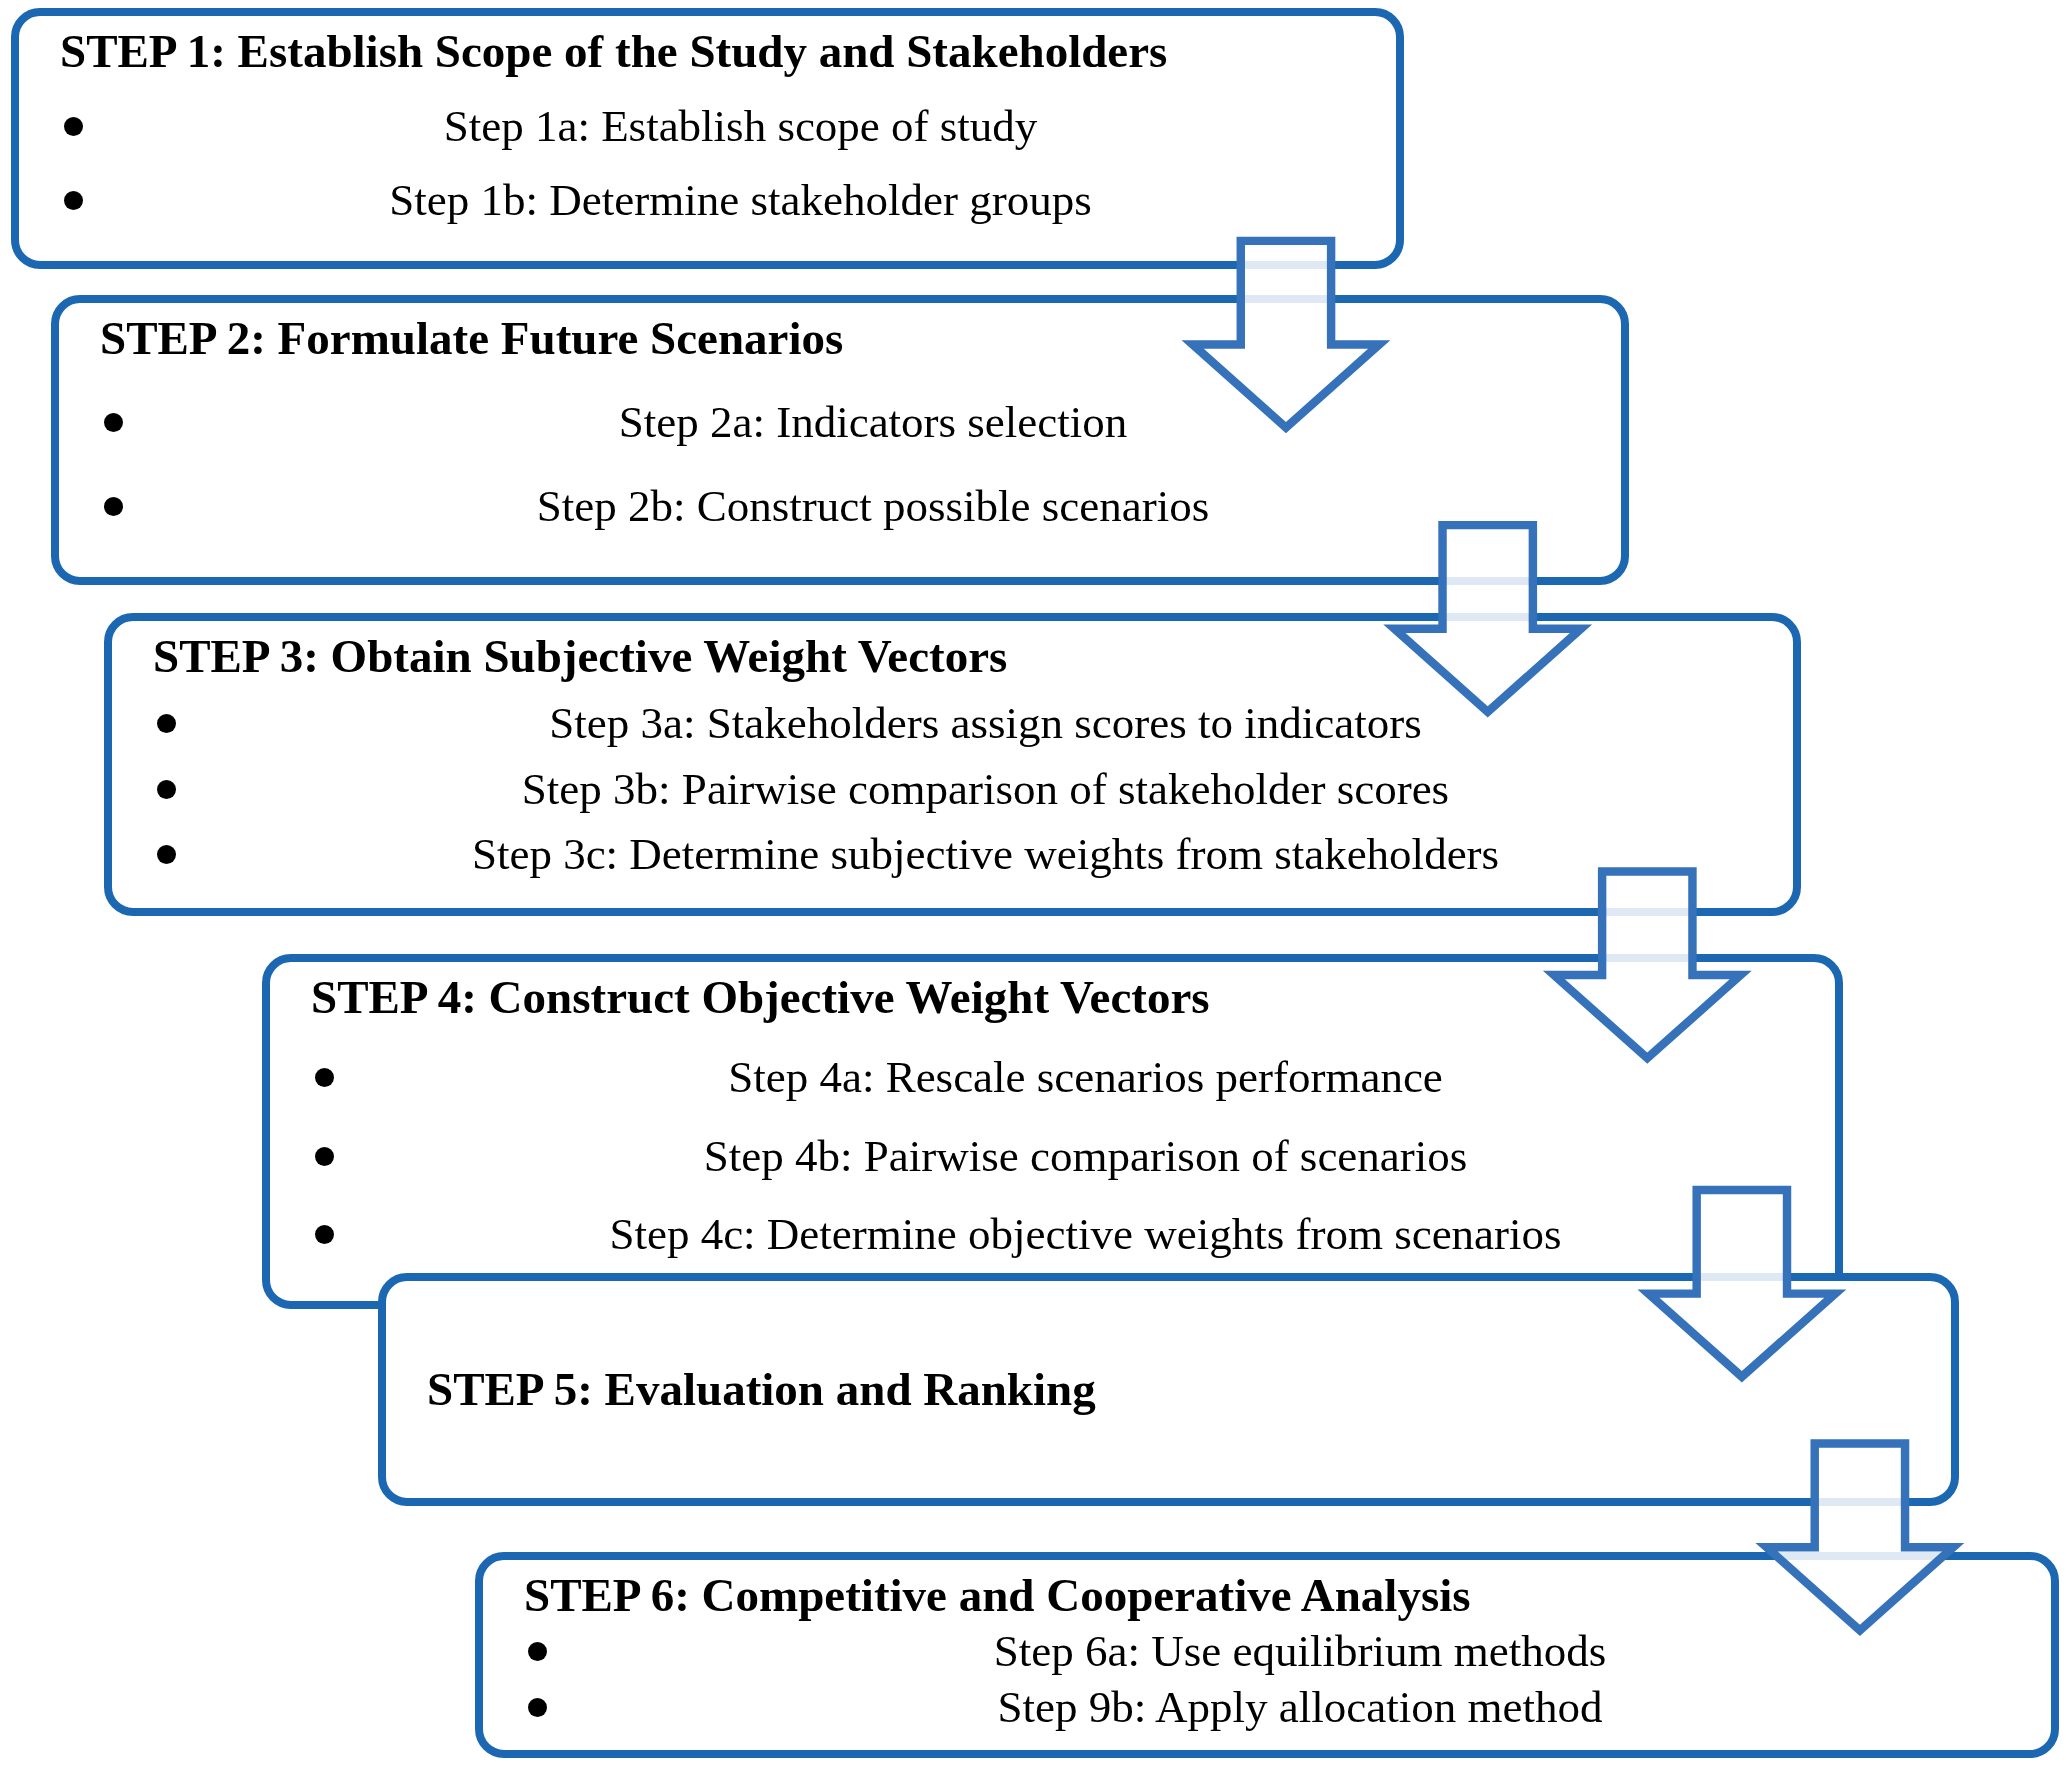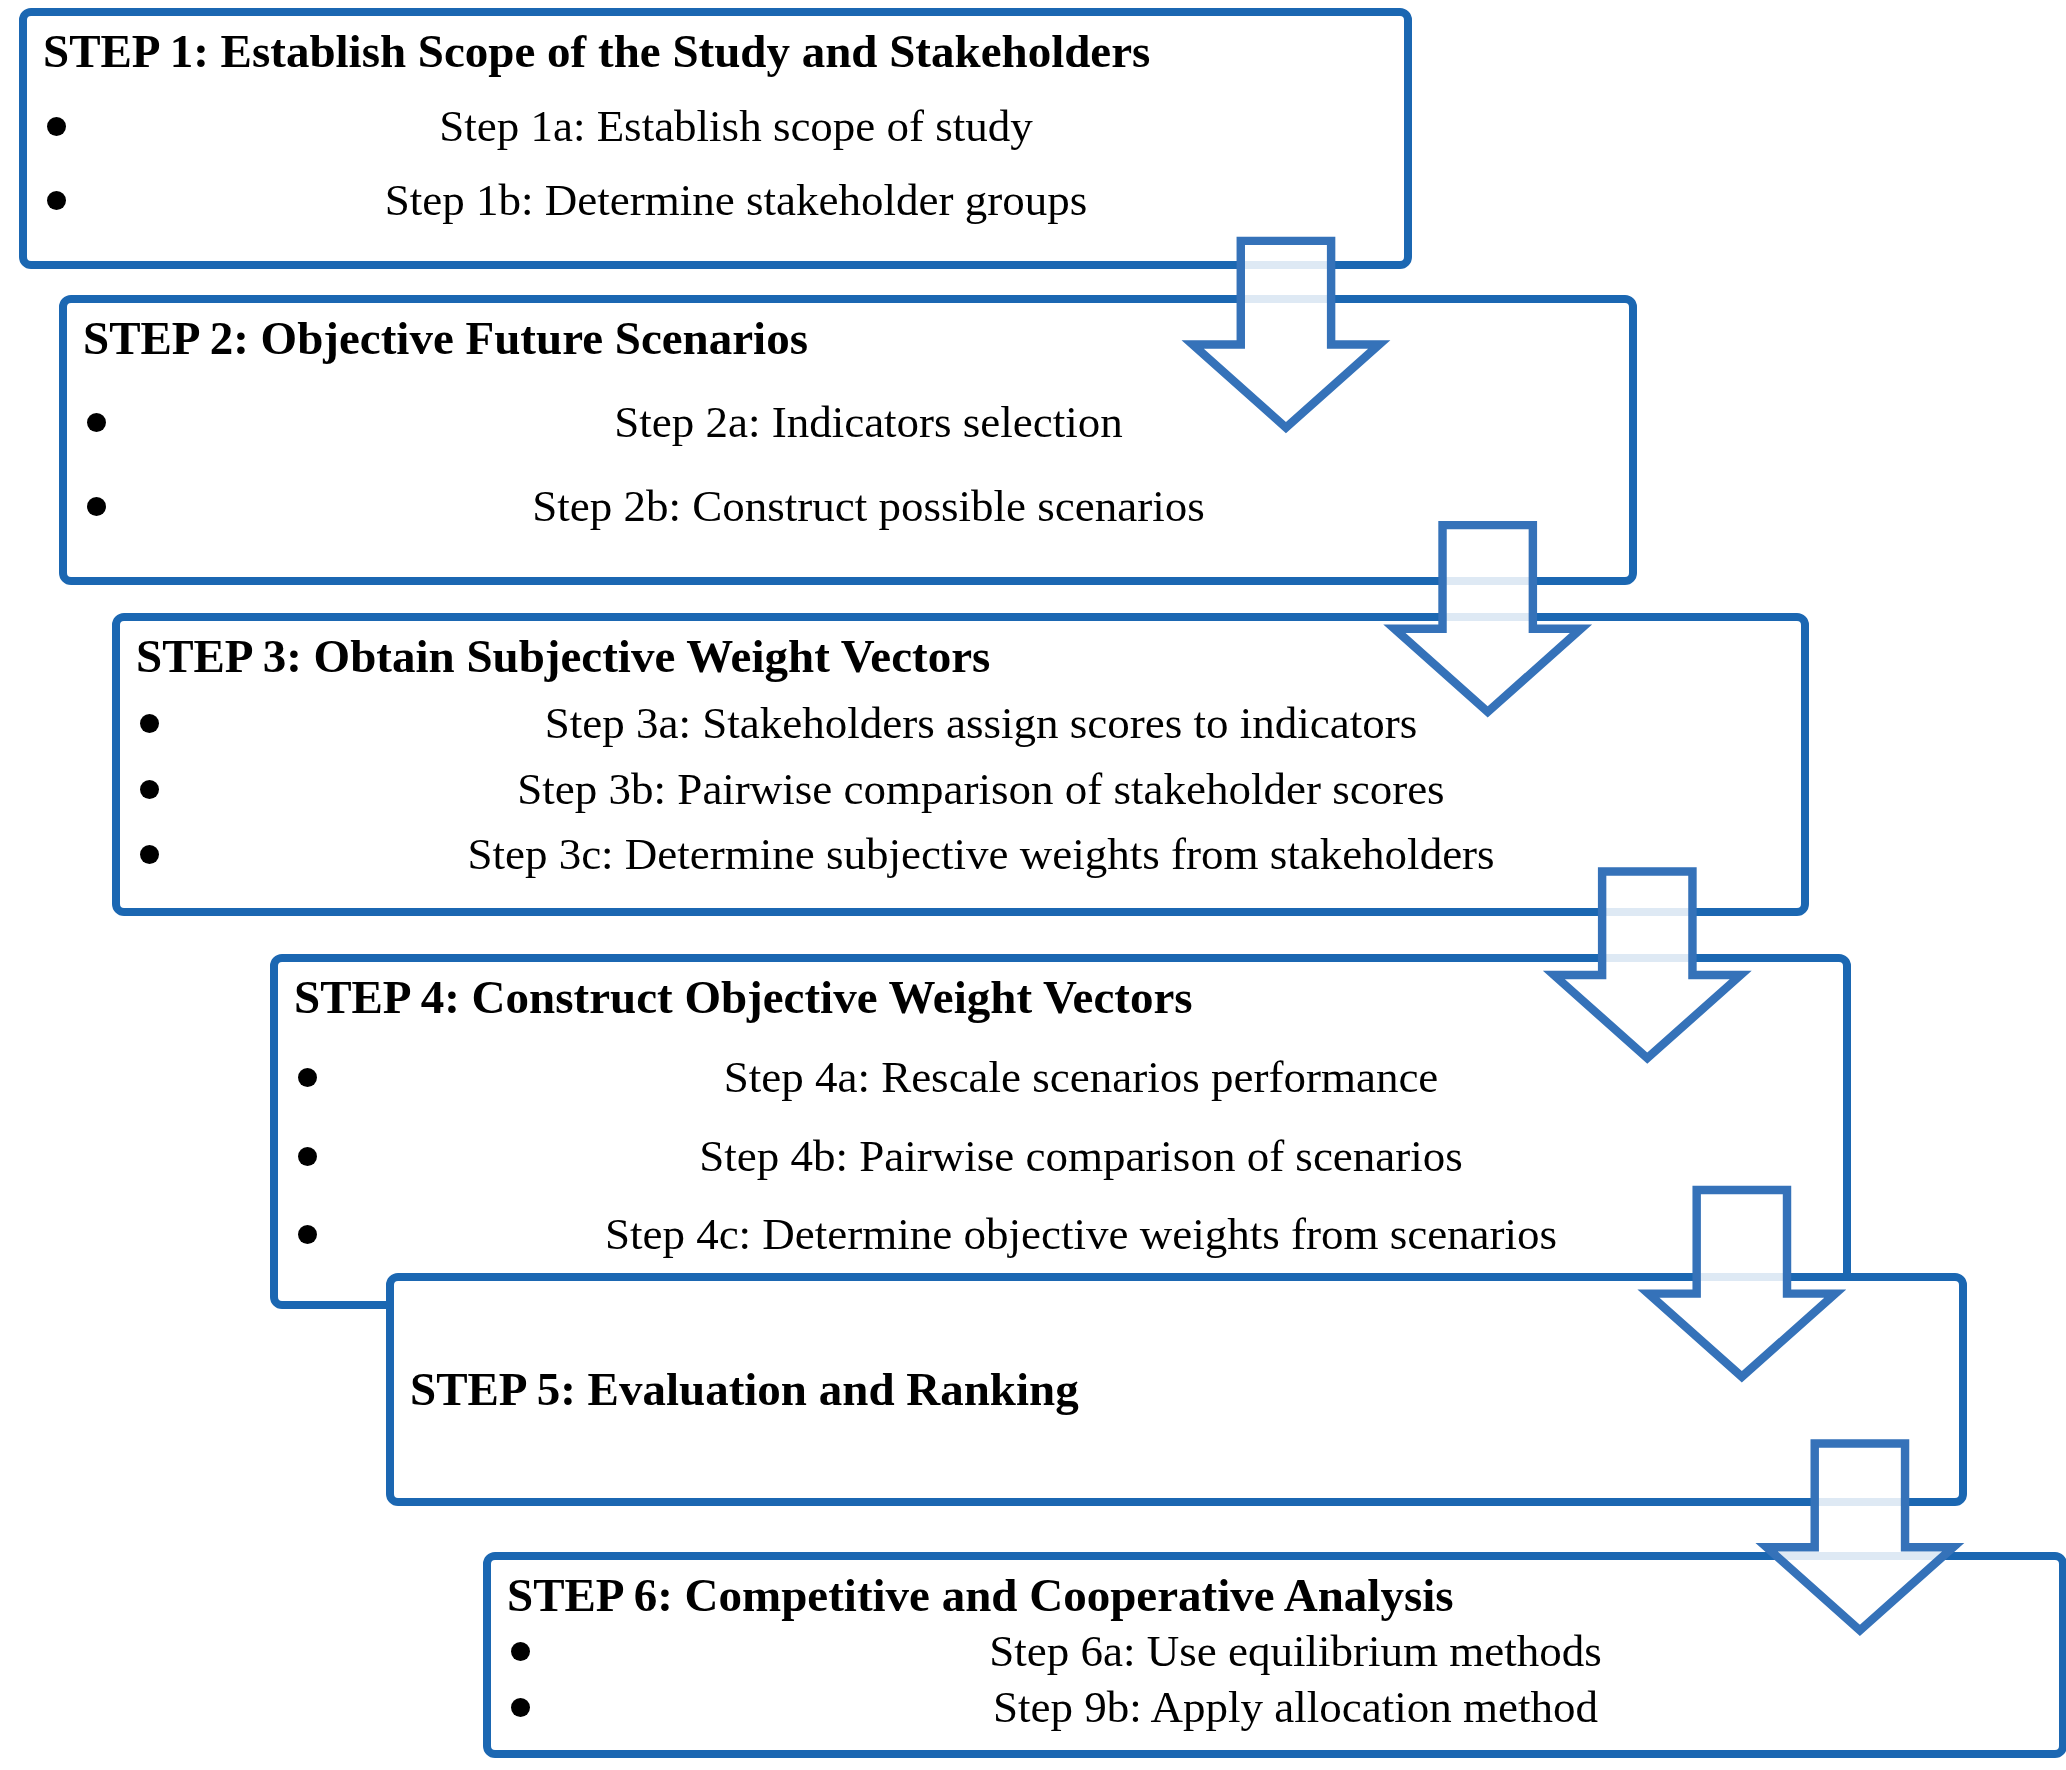--- a/index.html
+++ b/index.html
@@ -9,27 +9,26 @@
     height:1770px;
     background:#ffffff;
     font-family:"Liberation Serif", serif;
     color:#000000;
     overflow:hidden;
   }
   .step-box{
     position:absolute;
     box-sizing:border-box;
     border:8.4px solid #1b67b2;
-    border-radius:12px;
+    border-radius:29px;
     background:#ffffff;
     display:flex;
     flex-direction:column;
     justify-content:space-evenly;
-    padding:11px 18px 11px 16px;
-    margin-left:8px;
+    padding:11px 18px 11px 41px;
   }
   .step-title{
     font-size:47px;
     font-weight:bold;
     white-space:nowrap;
     line-height:1.05;
   }
   .bullet-list{
     list-style:none;
     margin:0;
@@ -87,21 +86,21 @@
 
   <div id="box1" class="step-box">
     <div class="step-title">STEP 1: Establish Scope of the Study and Stakeholders</div>
     <ul class="bullet-list">
       <li>Step 1a: Establish scope of study</li>
       <li>Step 1b: Determine stakeholder groups</li>
     </ul>
   </div>
 
   <div id="box2" class="step-box">
-    <div class="step-title">STEP 2: Objective Future Scenarios</div>
+    <div class="step-title">STEP 2: Formulate Future Scenarios</div>
     <ul class="bullet-list">
       <li>Step 2a: Indicators selection</li>
       <li>Step 2b: Construct possible scenarios</li>
     </ul>
   </div>
 
   <div id="box3" class="step-box">
     <div class="step-title">STEP 3: Obtain Subjective Weight Vectors</div>
     <ul class="bullet-list">
       <li>Step 3a: Stakeholders assign scores to indicators</li>

